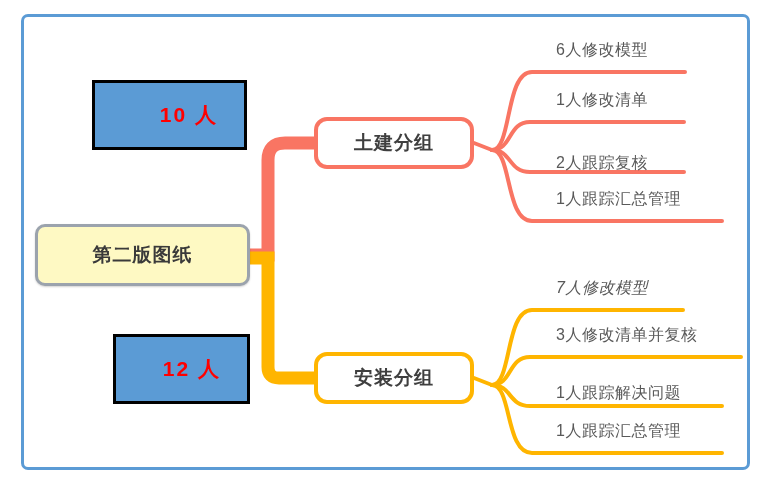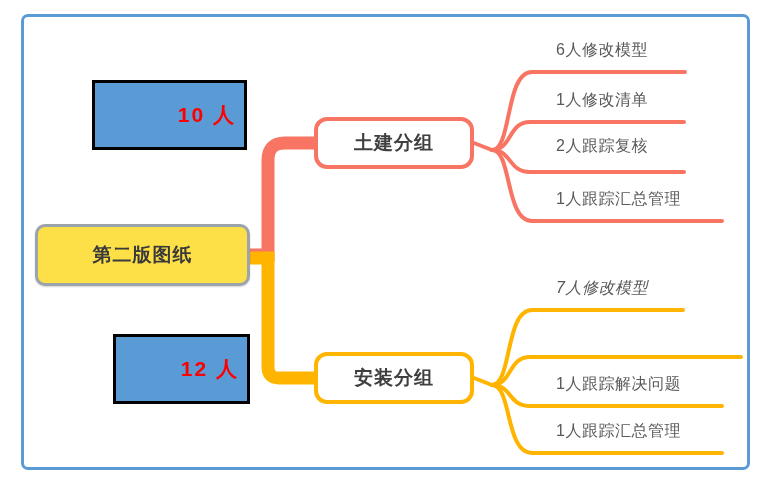--- a/index.html
+++ b/index.html
@@ -30,21 +30,21 @@
     position:absolute;
     box-sizing:border-box;
     display:flex;align-items:center;justify-content:center;
     font-weight:bold;
     color:#3F3F3F;
     white-space:nowrap;
     letter-spacing:1px;
   }
   .node-center{
     left:35px;top:224px;width:215px;height:62px;
-    background:#fde047;
+    background:#fef9c3;
     border:3px solid #9BA3AD;
     border-radius:10px;
     font-size:19px;
     color:#3A3A3A;
     box-shadow:0 1px 2px rgba(0,0,0,.18);
   }
   .node-branch{
     width:160px;height:52px;
     background:#FFFFFF;
     border-radius:13px;
@@ -56,21 +56,21 @@
   
   .callout{
     position:absolute;
     box-sizing:border-box;
     background:#5B9BD5;
     border:3px solid #000000;
     display:flex;align-items:center;justify-content:flex-end;
     color:#FF0000;
     font-size:21px;
     font-weight:bold;
-    padding-right:8px;
+    padding-right:26px;
     letter-spacing:2px;
   }
   .callout-top{ left:92px;top:80px;width:155px;height:70px; }
   .callout-bottom{ left:113px;top:334px;width:137px;height:70px; }
 
   
   .leaf{
     position:absolute;
     font-size:16px;
     color:#595959;
@@ -125,30 +125,33 @@
   <div class="node node-branch node-install">
     <span>安装分组</span>
   </div>
 
   <div class="leaf" style="left:556px;top:40px;">
     <span>6人修改模型</span>
   </div>
   <div class="leaf" style="left:556px;top:90px;">
     <span>1人修改清单</span>
   </div>
-  <div class="leaf" style="left:556px;top:136px;">
+  <div class="leaf" style="left:556px;top:153px;">
     <span>2人跟踪复核</span>
   </div>
   <div class="leaf" style="left:556px;top:189px;">
     <span>1人跟踪汇总管理</span>
   </div>
 
   <div class="leaf" style="left:556px;top:278px;font-style:italic;">
     <span>7人修改模型</span>
   </div>
-  <div class="leaf" style="left:556px;top:374px;">
+  <div class="leaf" style="left:556px;top:325px;">
+    <span>3人修改清单并复核</span>
+  </div>
+  <div class="leaf" style="left:556px;top:383px;">
     <span>1人跟踪解决问题</span>
   </div>
   <div class="leaf" style="left:556px;top:421px;">
     <span>1人跟踪汇总管理</span>
   </div>
 
 </div>
 
 </body></html>

